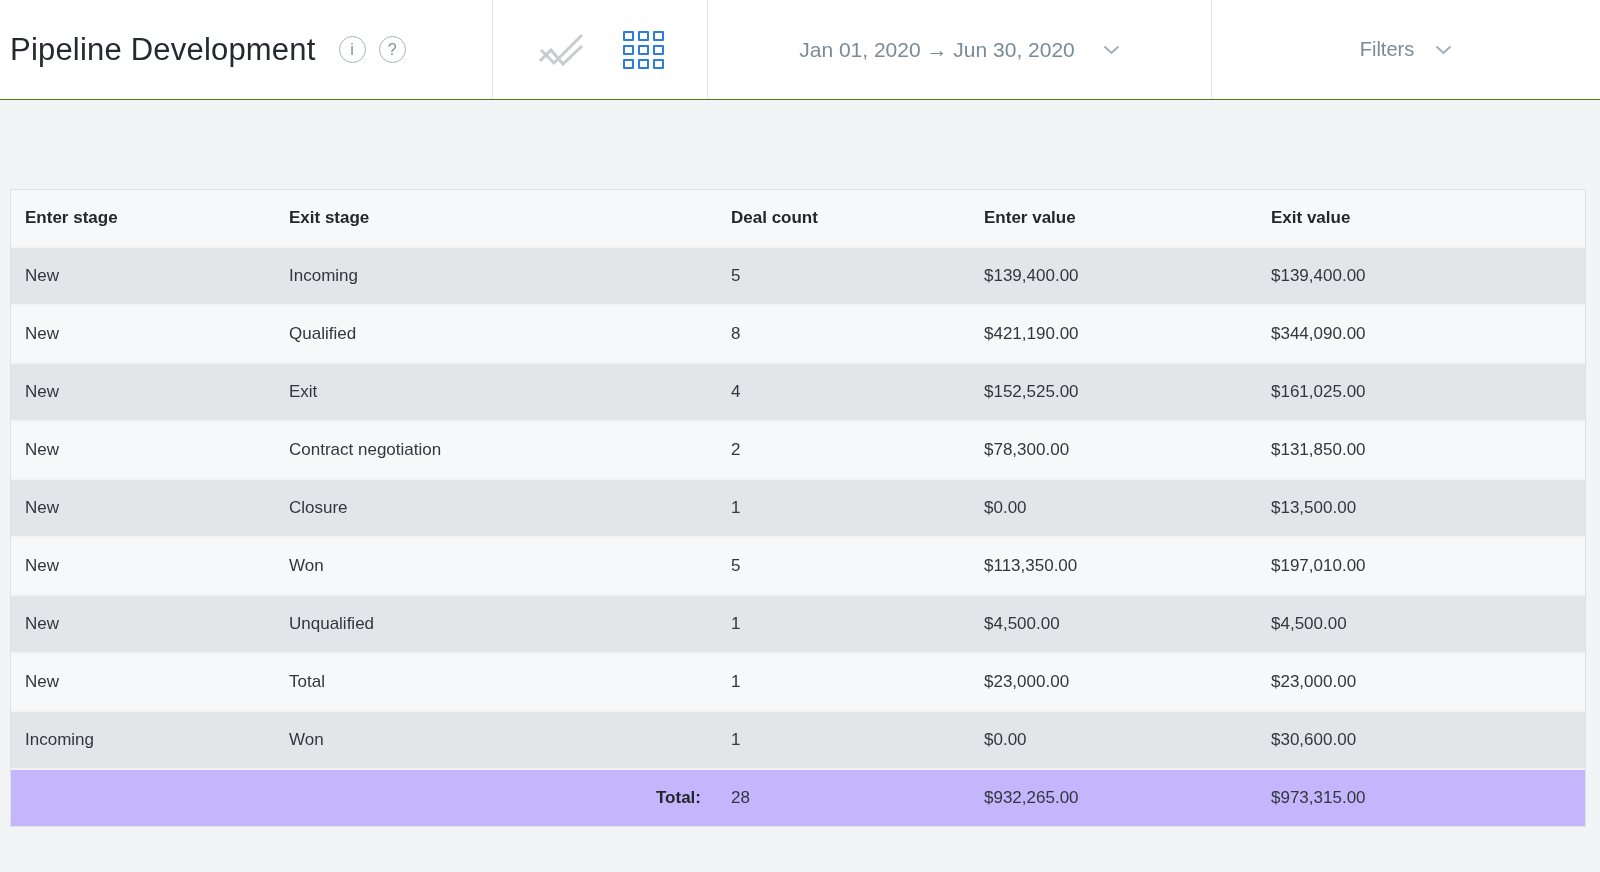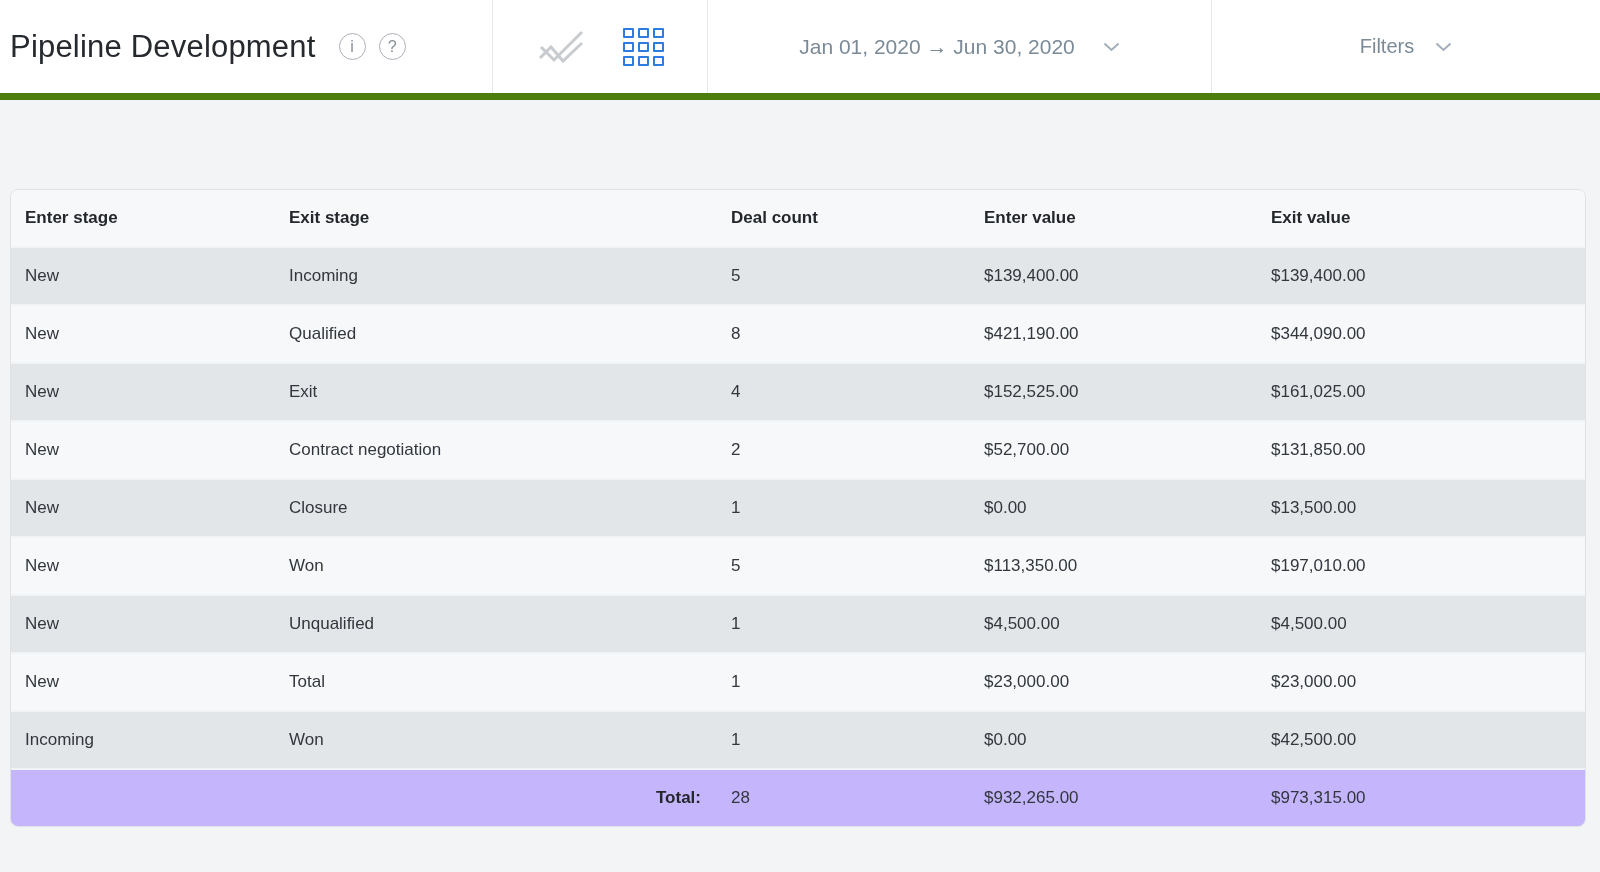--- a/index.html
+++ b/index.html
@@ -7,21 +7,21 @@
   body {
     width:1600px; height:872px; position:relative; overflow:hidden;
     background:#f3f4f6;
     font-family:"Liberation Sans", sans-serif;
     -webkit-font-smoothing:antialiased;
   }
 
   
   .topbar {
     position:absolute; top:0; left:0; width:1600px; height:100px;
-    background:#ffffff; border-bottom:7px solid #4d7c0f;
+    background:#ffffff; border-bottom:1px solid #4d7c0f;
     display:flex; align-items:stretch;
   }
   .seg { display:flex; align-items:center; }
   .seg-title   { width:493px; border-right:1px solid #e6e8ea; padding-left:10px; }
   .seg-views   { width:215px; border-right:1px solid #e6e8ea; justify-content:center; gap:38px; }
   .seg-date    { width:504px; border-right:1px solid #e6e8ea; justify-content:center; gap:28px; }
   .seg-filters { flex:1; justify-content:center; gap:21px; }
 
   .page-title { font-size:31px; color:#26292e; letter-spacing:.2px; white-space:nowrap; }
   .round-icon {
@@ -39,21 +39,21 @@
     gap:4px; cursor:pointer;
   }
   .grid-toggle span { border:2px solid #2e7ce0; border-radius:1px; background:#ffffff; }
   .muted-text { font-size:21px; color:#7b8a97; white-space:nowrap; }
   .filters-text { font-size:20px; }
   .chev { margin-left:0; display:block; }
 
   
   .table-wrap {
     position:absolute; top:189px; left:10px; width:1576px;
-    border:1px solid #dfe2e5; border-radius:8px; overflow:hidden;
+    border:1px solid #dfe2e5; border-radius:0; overflow:hidden;
     background:#f7f8fa;
   }
   table { width:100%; border-collapse:separate; border-spacing:0; table-layout:fixed; }
   th {
     height:56px; text-align:left; padding:0 4px 0 14px;
     font-size:17px; font-weight:bold; color:#23272c; background:#f7f8fa;
     white-space:nowrap;
   }
   td {
     height:58px; padding:0 4px 0 14px;
@@ -149,21 +149,21 @@
           <td>New</td>
           <td>Exit</td>
           <td>4</td>
           <td>$152,525.00</td>
           <td>$161,025.00</td>
         </tr>
         <tr class="row-light">
           <td>New</td>
           <td>Contract negotiation</td>
           <td>2</td>
-          <td>$52,700.00</td>
+          <td>$78,300.00</td>
           <td>$131,850.00</td>
         </tr>
         <tr class="row-gray">
           <td>New</td>
           <td>Closure</td>
           <td>1</td>
           <td>$0.00</td>
           <td>$13,500.00</td>
         </tr>
         <tr class="row-light">
@@ -185,21 +185,21 @@
           <td>Total</td>
           <td>1</td>
           <td>$23,000.00</td>
           <td>$23,000.00</td>
         </tr>
         <tr class="row-gray">
           <td>Incoming</td>
           <td>Won</td>
           <td>1</td>
           <td>$0.00</td>
-          <td>$42,500.00</td>
+          <td>$30,600.00</td>
         </tr>
       </tbody>
     <tfoot>
       <tr>
         <td></td>
         <td class="total-label">Total:</td>
         <td>28</td>
         <td>$932,265.00</td>
         <td>$973,315.00</td>
       </tr>

